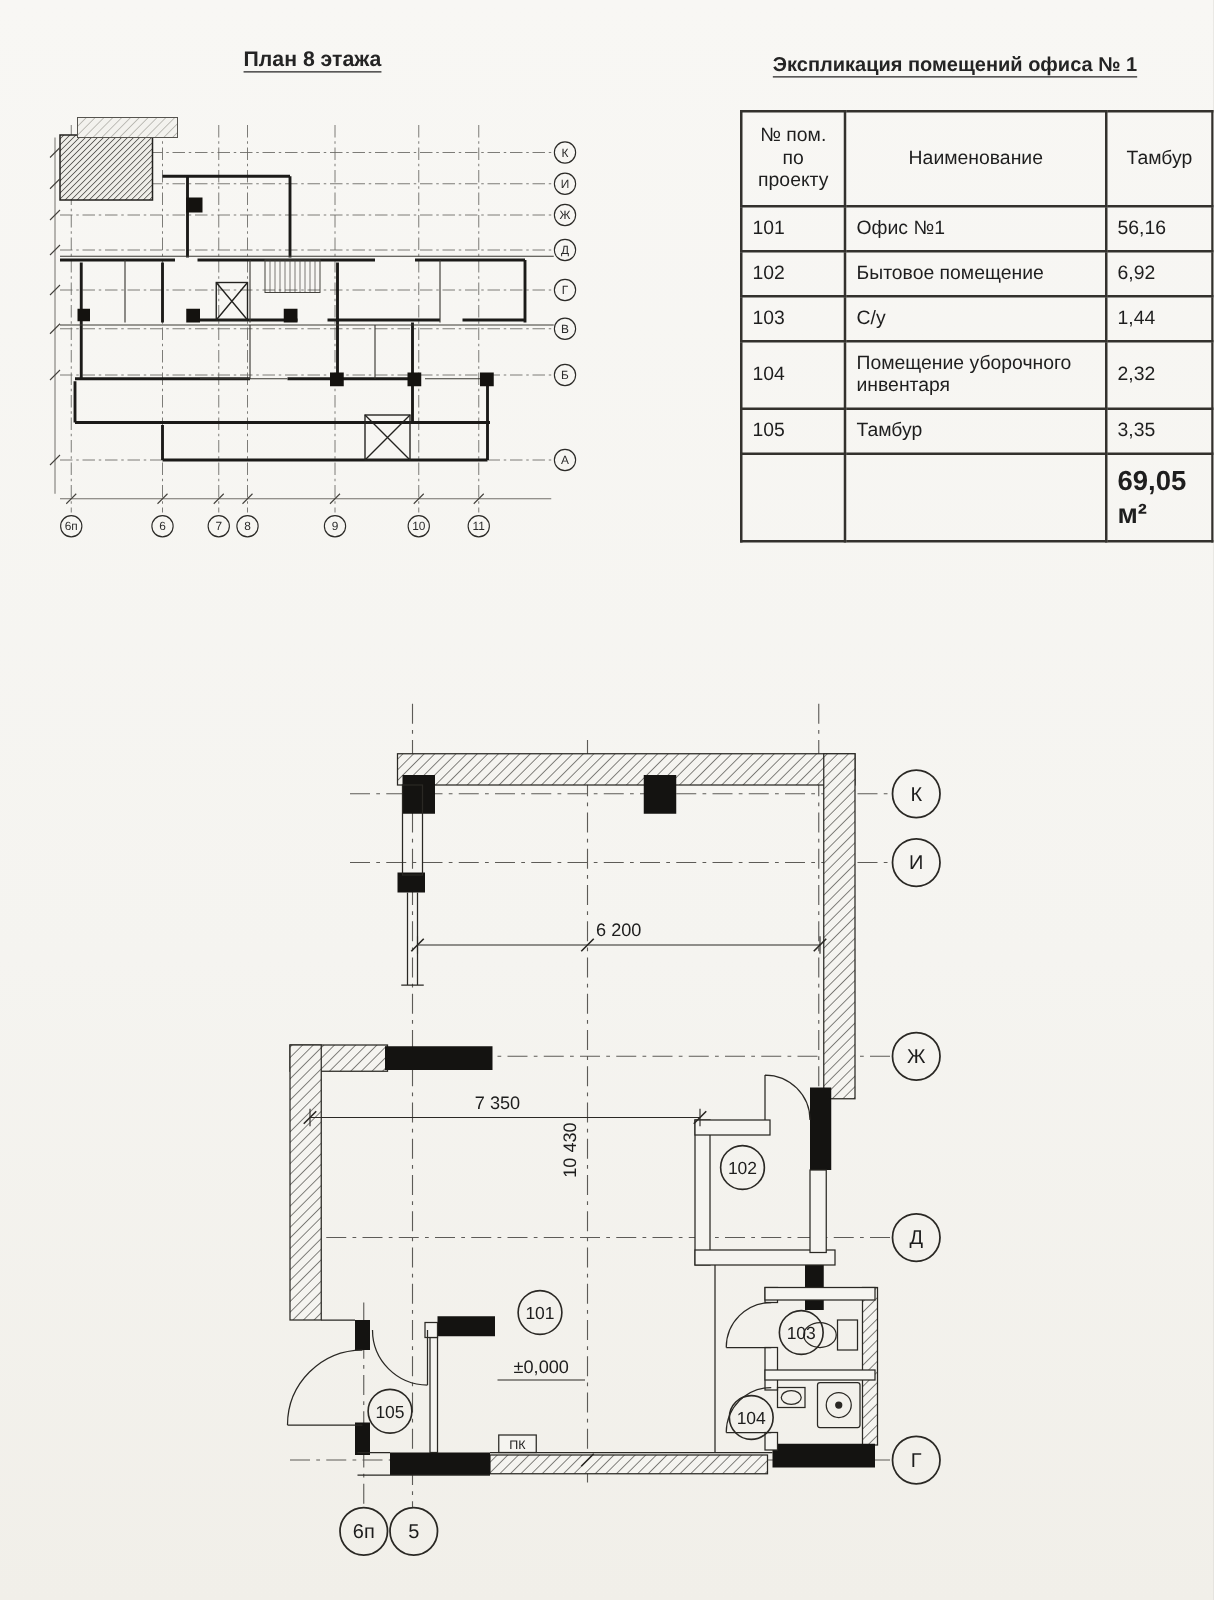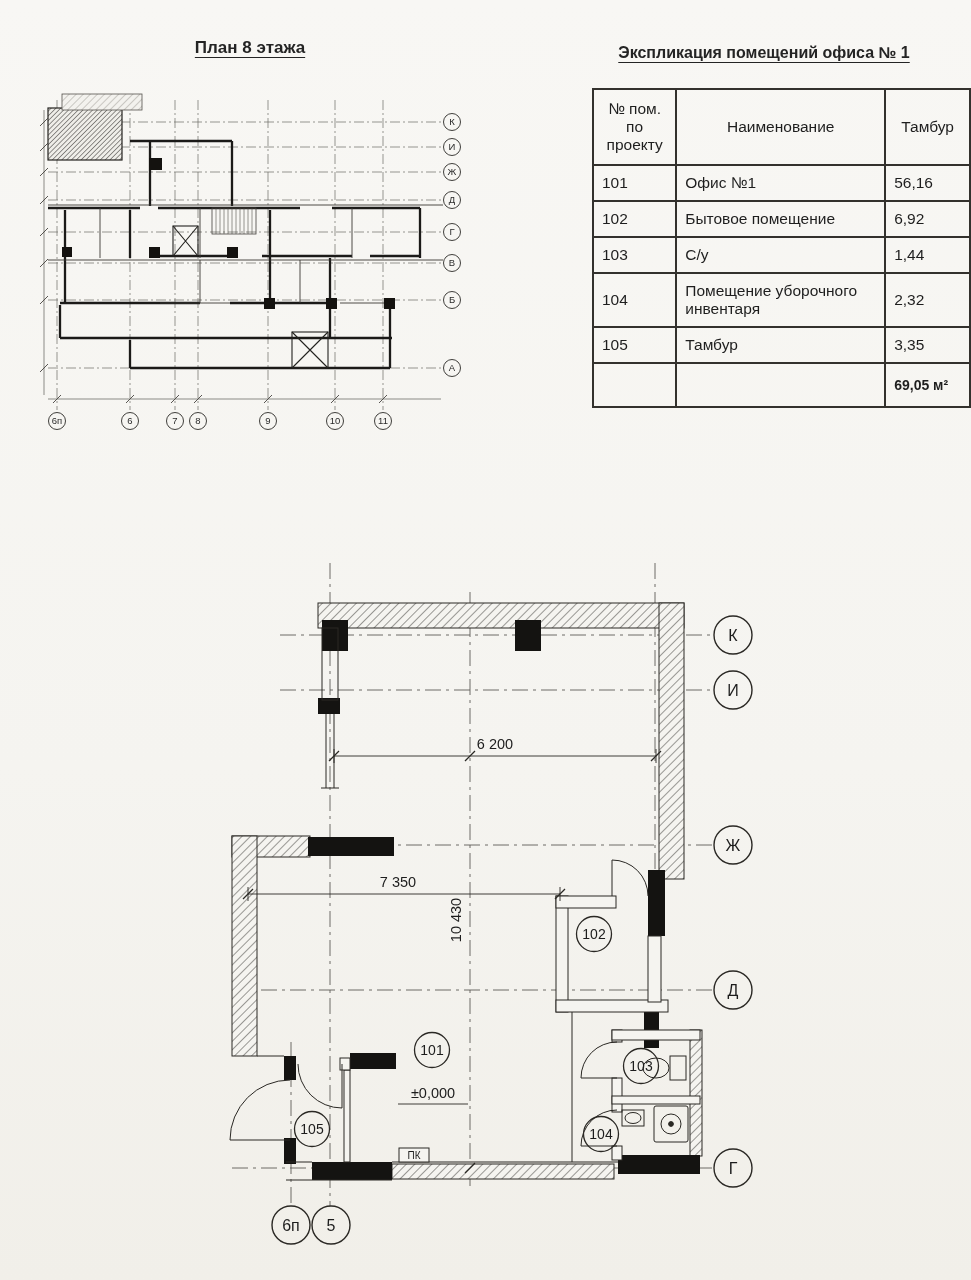--- a/index.html
+++ b/index.html
@@ -34,21 +34,21 @@
     vertical-align:middle;
     font-weight:normal;
     text-align:left;
   }
   table.expl thead th{text-align:center;}
   th.col-num{white-space:pre-line;width:66px;height:58px;}
   th.col-name{width:198px;}
   th.col-area{width:68px;}
   td.cell-num{padding-left:10px;}
   tr.total-row td{height:26px;}
-  tr.total-row td.cell-area{font-weight:bold;font-size:14px;}
+  tr.total-row td.cell-area{font-weight:bold;font-size:22px;}
   
   .ax-letter{font-family:"Liberation Sans",sans-serif;font-size:16px;fill:#1d1d1d;text-anchor:middle;}
   .ax-letter-sm{font-family:"Liberation Sans",sans-serif;font-size:9.5px;fill:#2a2a2a;text-anchor:middle;}
   .room-num{font-family:"Liberation Sans",sans-serif;font-size:14px;fill:#1d1d1d;text-anchor:middle;}
   .dim{font-family:"Liberation Sans",sans-serif;font-size:14.5px;fill:#1d1d1d;text-anchor:middle;}
   .dim-sm{font-family:"Liberation Sans",sans-serif;font-size:10px;fill:#1d1d1d;text-anchor:middle;}
 </style>
 </head>
 <body>
 

